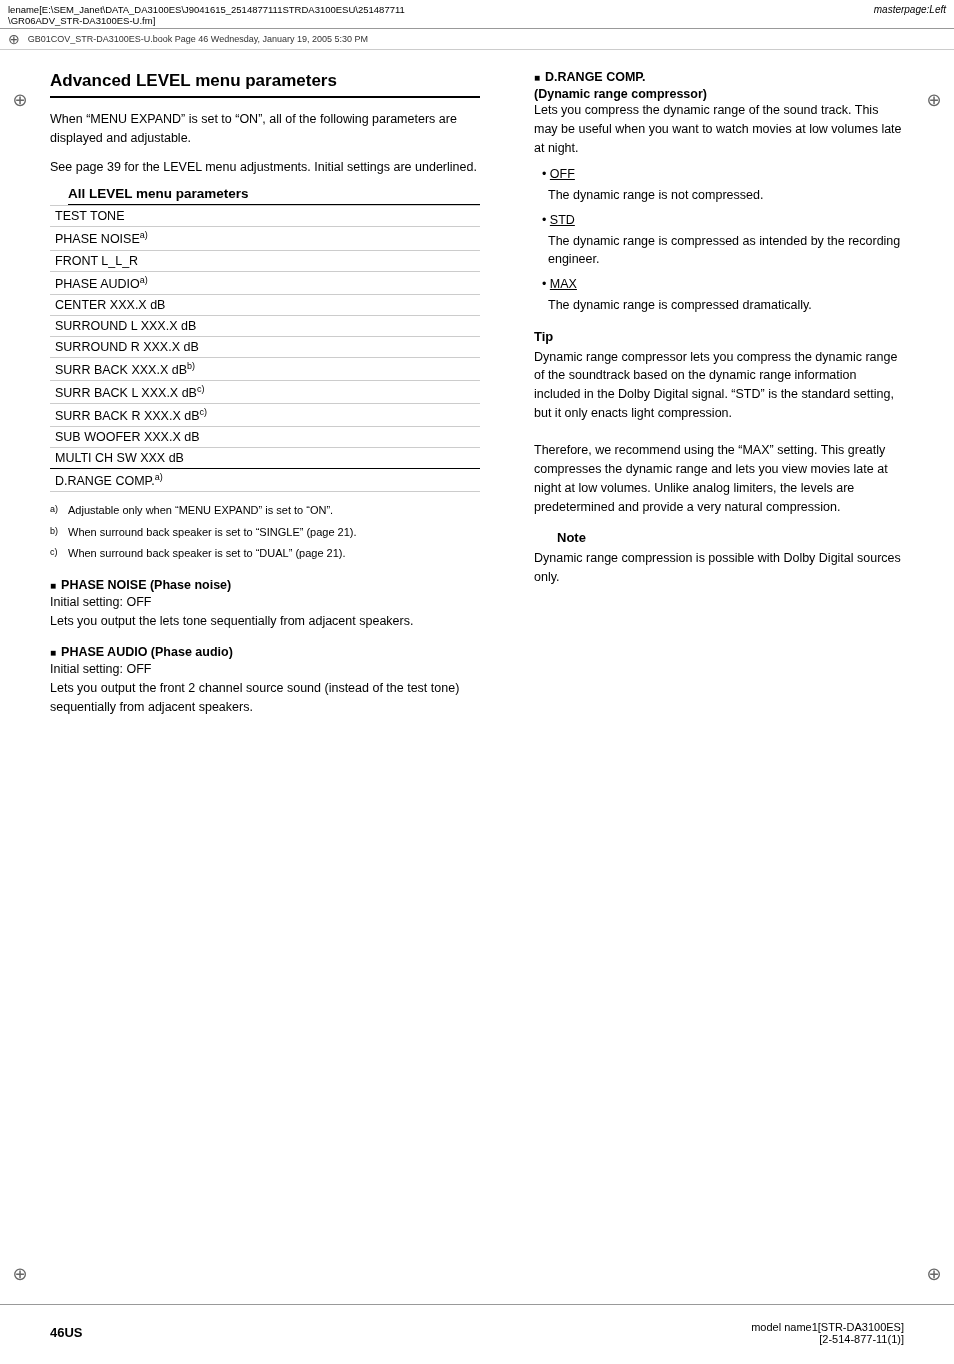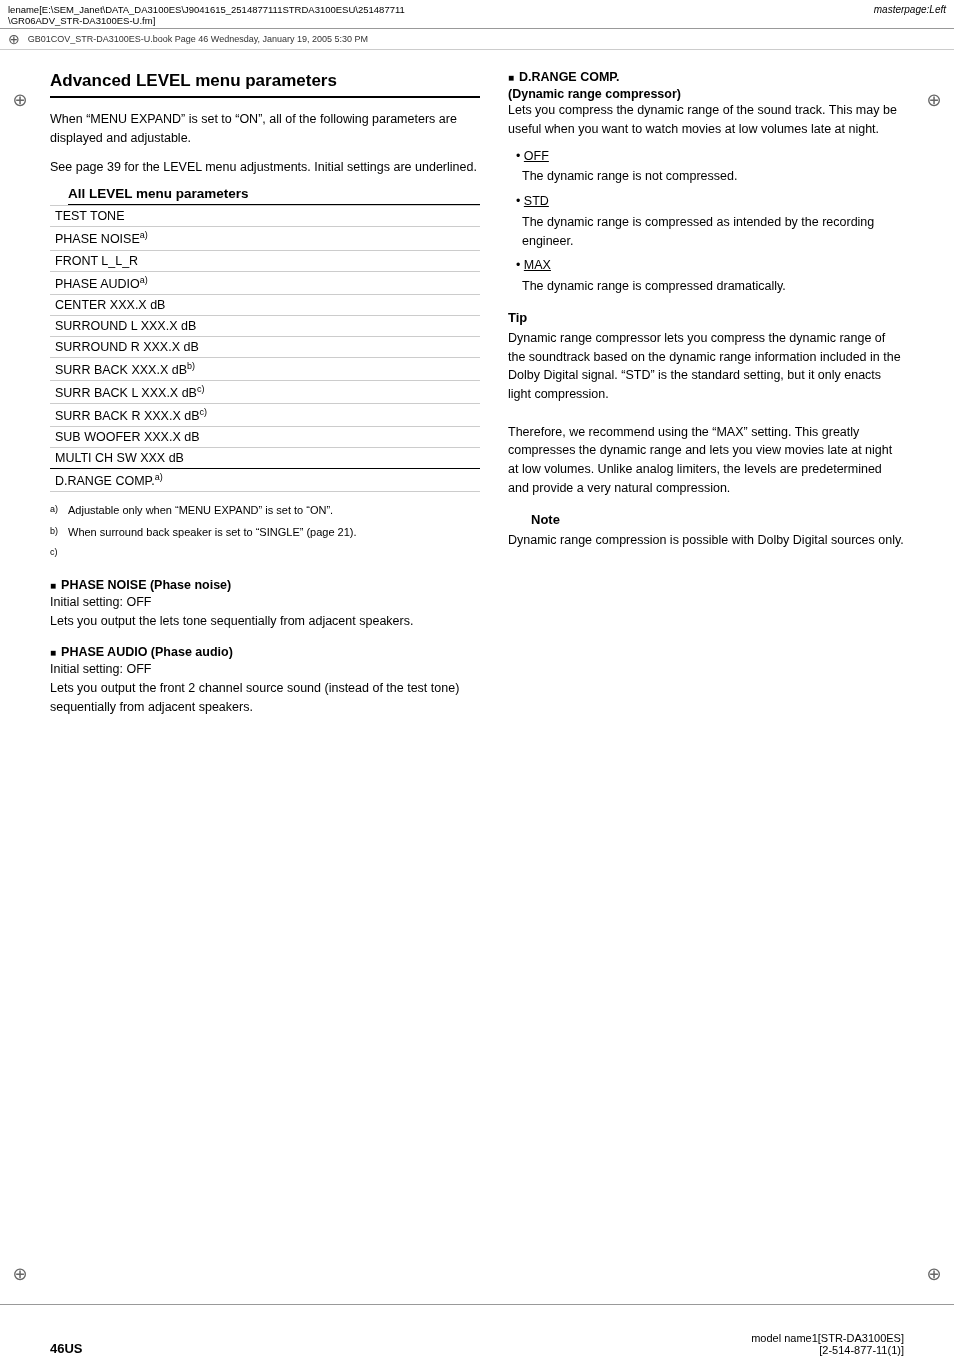--- a/index.html
+++ b/index.html
@@ -54,21 +54,21 @@
     }
     .crosshair-tl { top: 90px; left: 10px; }
     .crosshair-tr { top: 90px; right: 10px; }
     .crosshair-bl { bottom: 80px; left: 10px; }
     .crosshair-br { bottom: 80px; right: 10px; }
 
     
     .main-content {
       display: flex;
       padding: 20px 50px 20px 50px;
-      gap: 18px;
+      gap: 44px;
     }
 
     .left-column {
       flex: 0 0 430px;
       max-width: 430px;
     }
 
     .right-column {
       flex: 1;
       padding-left: 10px;
@@ -215,21 +215,21 @@
 
     
     .footer {
       position: absolute;
       bottom: 0;
       left: 0;
       right: 0;
       height: 60px;
       display: flex;
       justify-content: space-between;
-      align-items: flex-end;
+      align-items: center;
       padding: 4px 50px 8px 50px;
       border-top: 1px solid #999;
     }
     .footer-page {
       font-size: 13px;
       font-weight: bold;
     }
     .footer-model {
       font-size: 11px;
       text-align: right;
@@ -319,20 +319,21 @@
         <div class="footnote-item">
           <span class="footnote-letter"><sup>a)</sup></span>
           <span>Adjustable only when “MENU EXPAND” is set to “ON”.</span>
         </div>
         <div class="footnote-item">
           <span class="footnote-letter"><sup>b)</sup></span>
           <span>When surround back speaker is set to “SINGLE” (page 21).</span>
         </div>
         <div class="footnote-item">
           <span class="footnote-letter"><sup>c)</sup></span>
+          <span>When surround back speaker is set to “DUAL” (page 21).</span>
         </div>
       </div>
 
     <div class="section-header">
       <span class="black-square">■</span>
       <strong>PHASE NOISE (Phase noise)</strong>
     </div>
     <p class="setting-text">Initial setting: OFF</p>
     <p class="desc-text">Lets you output the lets tone sequentially from adjacent speakers.</p>
 

